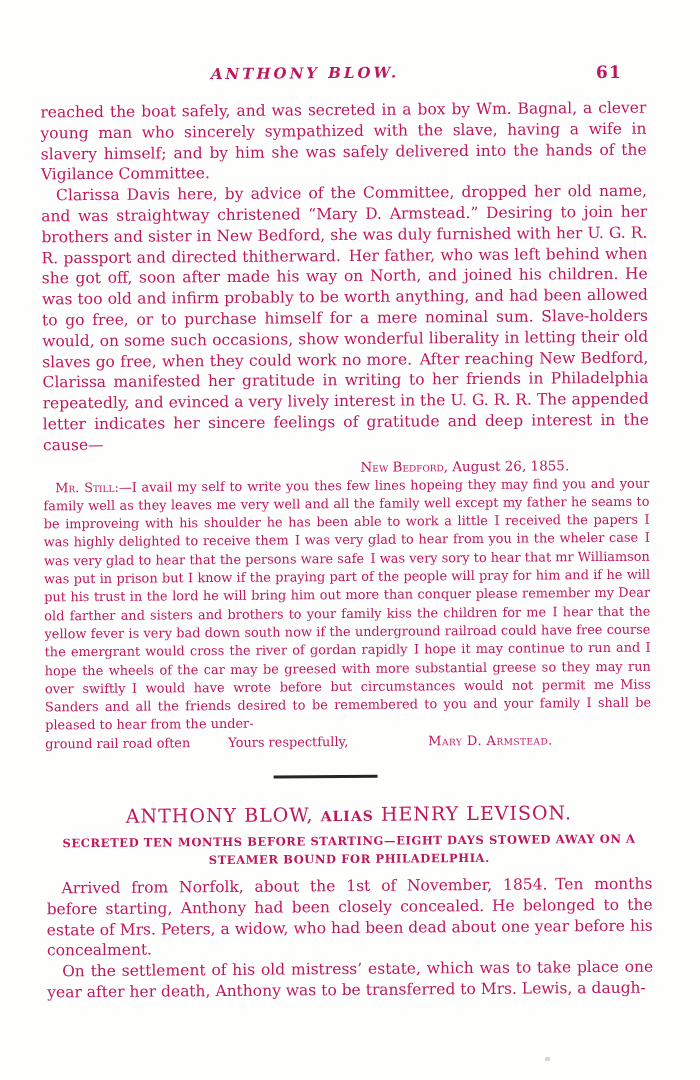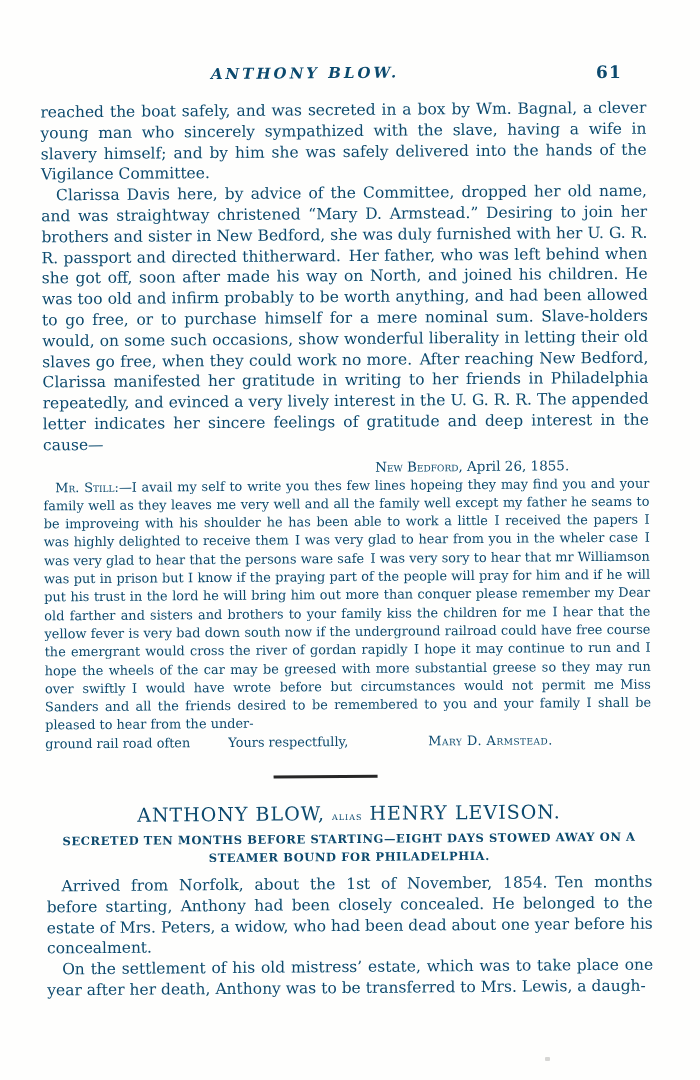--- a/index.html
+++ b/index.html
@@ -2,21 +2,21 @@
 <html><head>
 <meta charset="utf-8">
 <style>
   html,body{margin:0;padding:0;background:#ffffff;}
   .page{
     position:relative;
     width:700px;height:1080px;
     background:#fefefd;
     overflow:hidden;
     font-family:"DejaVu Serif","Liberation Serif",serif;
-    color:#0c4a6e;
+    color:#be185d;
   }
   .content{
     position:absolute;
     left:40px;right:54px;top:64px;
     transform:rotate(-0.45deg);
     transform-origin:50% 0;
   }
   .header{position:relative;height:24px;margin-bottom:12px;}
   .running-head{
     position:absolute;left:265px;transform:translateX(-50%);
@@ -49,21 +49,21 @@
   .sig-closing{margin-left:38px;}
   .sig-name{margin-left:80px;font-variant:small-caps;letter-spacing:0.5px;}
   .divider{
     margin:24px 0 0 228px;width:104px;height:0;
     border:none;border-top:3px solid #262626;
   }
   .section-title{
     margin-top:24px;text-align:center;
     font-size:19px;letter-spacing:1px;white-space:nowrap;
   }
-  .section-title .alias{font-variant:small-caps;font-size:12px;letter-spacing:1px;}
+  .section-title .alias{font-variant:small-caps;font-size:20px;letter-spacing:1px;font-weight:bold;}
   .section-subhead{
     margin-top:6px;text-align:center;
     font-size:11.5px;font-weight:bold;letter-spacing:0.6px;line-height:18px;
   }
   .after-head{margin-top:8px;}
   .speck{
     position:absolute;left:545px;top:1057px;width:5px;height:4px;
     background:#d6d6d4;border-radius:1px;
   }
 </style>
@@ -77,21 +77,21 @@
       <span class="running-head">ANTHONY BLOW.</span>
       <span class="page-number">61</span>
     </div>
 
     <p class="body-par">reached the boat safely, and was secreted in a box  by Wm. Bagnal, a clever young  man  who  sincerely  sympathized  with  the  slave, having  a  wife  in slavery himself;  and by him  she was safely delivered  into  the  hands of the Vigilance  Committee.</p>
 
     <p class="body-par indent">Clarissa Davis  here, by advice of  the Committee, dropped  her  old  name, and was straightway christened “Mary D. Armstead.” Desiring to join her brothers and sister in  New Bedford, she was duly furnished  with her U. G. R. R. passport and directed thitherward. Her  father, who  was  left behind when she got off, soon after made his way on North, and joined his children. He was too old and infirm probably to be worth anything, and had been allowed  to  go free, or to  purchase  himself  for a  mere  nominal sum. Slave-holders  would, on some such  occasions, show  wonderful  liberality in letting their  old  slaves  go free, when  they could  work no  more. After reaching New  Bedford, Clarissa manifested  her gratitude in writing  to her friends in Philadelphia repeatedly, and evinced a very lively interest in the U. G. R. R. The  appended  letter  indicates  her  sincere  feelings  of  gratitude  and  deep interest in the cause—</p>
 
     <div class="letter">
       <div class="letter-dateline">
-        <span class="sc">New Bedford</span><span>, April 26, 1855.</span>
+        <span class="sc">New Bedford</span><span>, August 26, 1855.</span>
       </div>
       <p class="letter-body">
         <span class="sc">Mr. Still:</span><span>—I avail my self to write you thes few lines hopeing they may find you and your family well as they leaves me very well and all the family well except  my father he seams to be improveing with  his  shoulder  he  has  been  able  to  work  a little I received the papers I was highly delighted  to  receive  them I  was  very  glad  to  hear  from  you in the wheler case I was very glad to  hear  that  the  persons  ware  safe I  was  very  sory to hear  that  mr Williamson  was  put  in  prison  but  I  know  if  the  praying  part  of  the people will pray for him and if he will put his trust in  the  lord  he  will  bring  him  out more than conquer please remember my Dear old farther and  sisters  and  brothers  to  your family kiss the children for me I hear that  the  yellow  fever  is  very  bad  down  south  now if the underground railroad could have free course the emergrant would  cross  the  river  of gordan rapidly I hope it may continue to run and  I  hope  the  wheels  of  the  car  may  be greesed with more substantial greese so they may run over swiftly I  would  have  wrote before but circumstances would not permit me Miss Sanders  and  all  the  friends  desired to be remembered  to  you  and  your  family I  shall  be  pleased  to  hear  from  the  under-</span>
       </p>
       <div class="letter-sig-row">
         <span>ground rail road often</span>
         <span class="sig-closing">Yours respectfully,</span>
         <span class="sig-name">Mary D. Armstead.</span>
       </div>
     </div>

